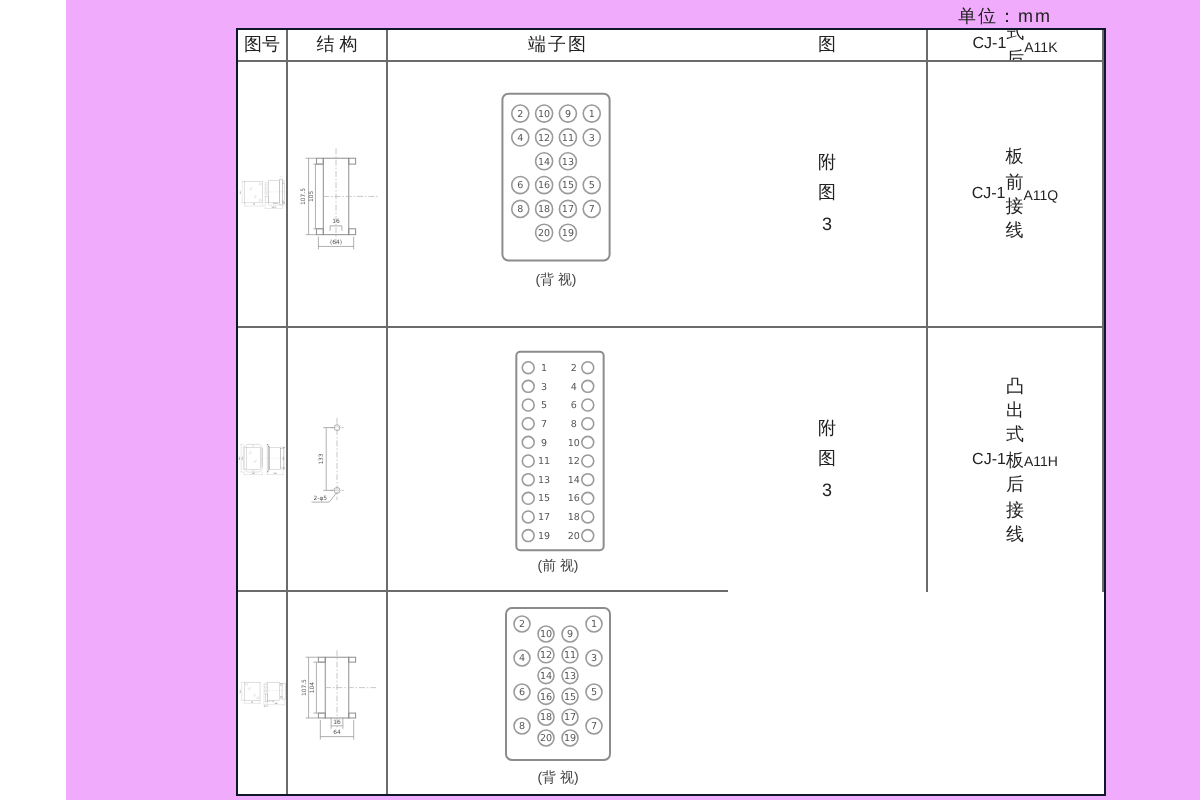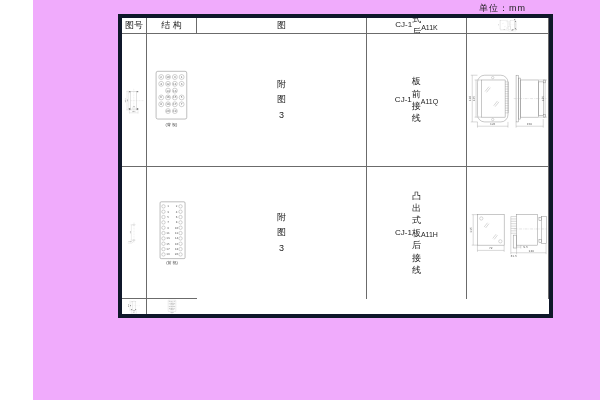--- a/index.html
+++ b/index.html
@@ -1,19 +1,19 @@
 <!DOCTYPE html>
 <html><head>
 <meta charset="utf-8">
 <style>
   html,body{margin:0;padding:0;background:#fff;}
   .page{position:relative;width:600px;height:400px;background:#f0abfc;overflow:hidden;
         font-family:"Liberation Sans","DejaVu Sans",sans-serif;color:#333;margin-left:33px;}
   .unit{position:absolute;left:446px;top:2px;font-size:9px;color:#222;letter-spacing:1px;}
-  .tbl{position:absolute;left:85px;top:14px;width:435px;height:304px;border:4px solid #0f172a;
+  .tbl{position:absolute;left:85px;top:14px;width:435px;height:384px;border:1px solid #0f172a;
        display:grid;grid-template-columns:25px 50px 170px 100px 1fr;
        grid-template-rows:16px 133px 132px 1fr;background:#fff;box-sizing:border-box;}
   .c{border-right:1px solid #6b6b6b;border-bottom:1px solid #6b6b6b;box-sizing:border-box;
      overflow:hidden;position:relative;}
   .c.lastcol{border-right:none;}
   .c.lastrow{border-bottom:none;}
   .hd{display:flex;align-items:center;justify-content:center;font-size:9px;color:#222;}
   .hd.sp{letter-spacing:5px;}
   .hd.sp2{letter-spacing:1px;}
   .fig{display:flex;align-items:center;justify-content:center;font-size:9px;line-height:1.7;
@@ -34,20 +34,21 @@
 </head>
 <body>
 
 <div class="page">
   <div class="unit">单位：mm</div>
 
   <div class="tbl">
 
     <div class="c hd">图号</div>
     <div class="c hd">结 构</div>
+    <div class="c hd sp2 lastcol">端子图</div>
 
     <div class="c fig">附
 图
 3</div>
     <div class="c str">
       <div class="model">CJ-1</div>
       <div class="desc">嵌
 入
 式
 后

